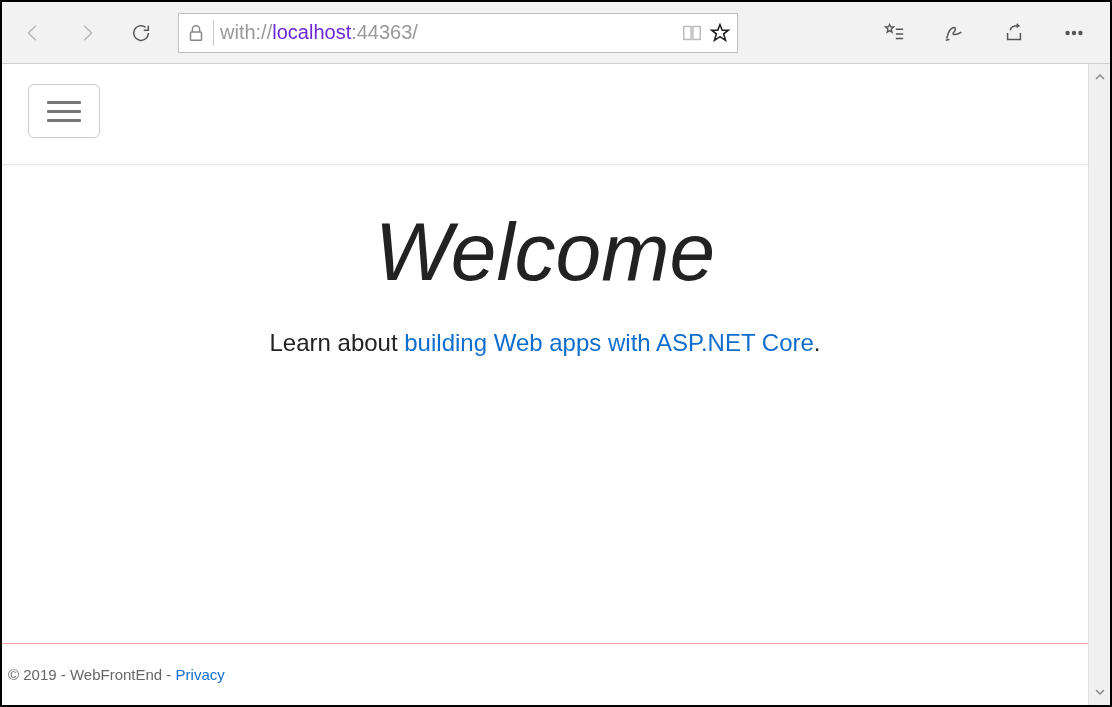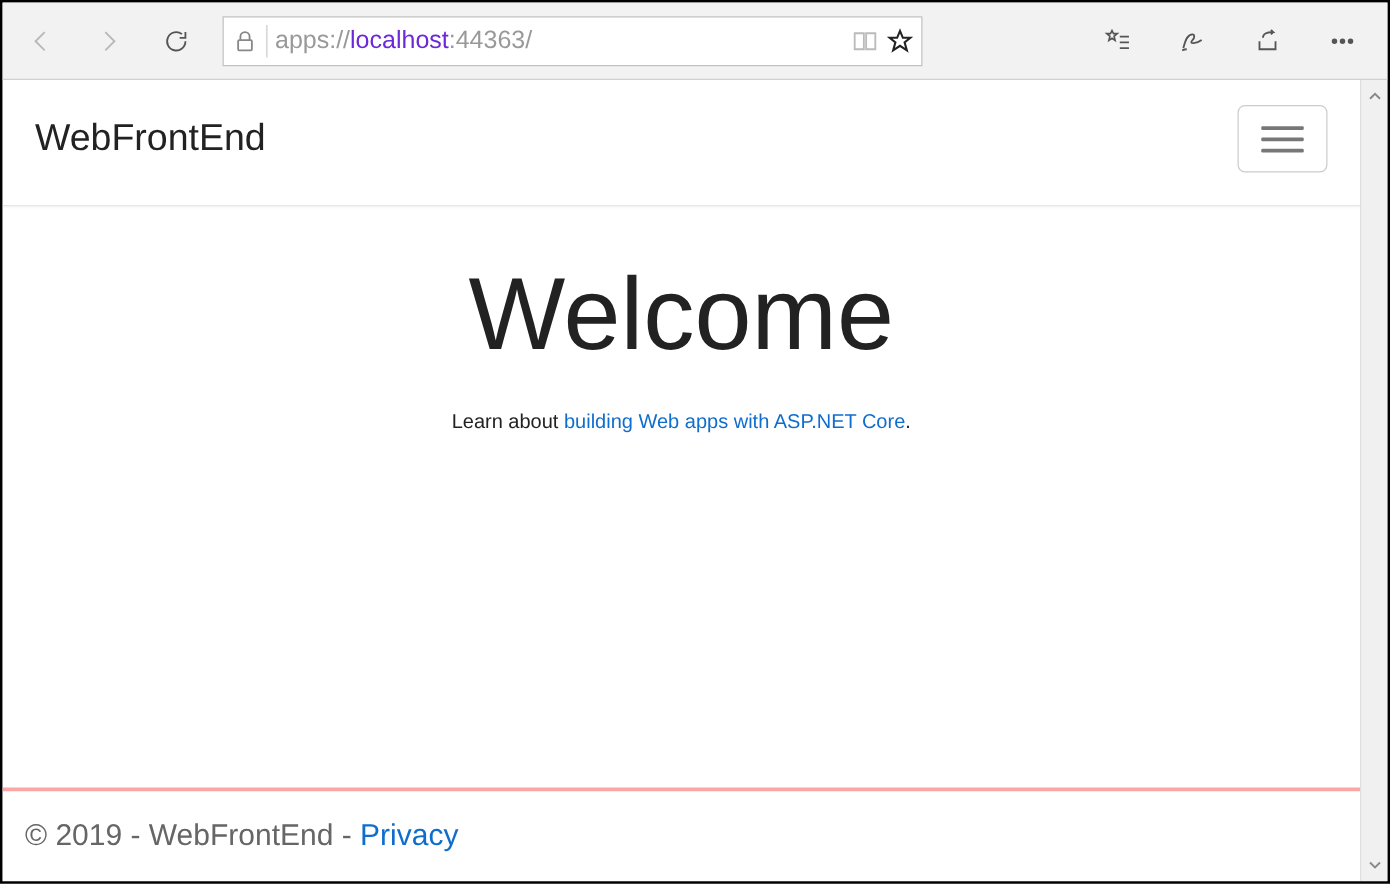--- a/index.html
+++ b/index.html
@@ -133,31 +133,32 @@
   .hero {
     flex: 1;
     text-align: center;
     padding-top: 40px;
   }
   .hero h1 {
     font-size: 82px;
     font-weight: 300;
     color: #222;
     margin-bottom: 30px;
+    font-style: italic;
   }
   .hero p {
-    font-size: 16px;
+    font-size: 24px;
     color: #222;
     margin: 0 0 42px 0;
   }
   .hero a { color: #0f6ecd; text-decoration: none; }
   .footer {
-    border-top: 3px solid #fca5a5;
-    padding: 22px 18px;
-    font-size: 24px;
+    border-top: 1px solid #fca5a5;
+    padding: 22px 6px;
+    font-size: 15px;
     color: #666;
   }
   .footer a { color: #0f6ecd; text-decoration: none; }
 </style>
 </head>
 <body>
 
 <div class="chrome">
   <div class="nav-btn disabled">
     <svg class="svgicon" viewBox="0 0 24 24">
@@ -176,21 +177,21 @@
       </svg>
   </div>
 
   <div class="addr-bar">
     <svg class="svgicon" style="color:#888" viewBox="0 0 24 24">
       <rect x="6" y="11" width="12" height="9" rx="1"></rect>
         <path d="M8 11 V8 a4 4 0 0 1 8 0 v3"></path>
     </svg>
     <div class="addr-divider"></div>
     <div class="url-text">
-      <span>apps://</span><span class="dark">localhost</span><span>:44363/</span>
+      <span>with://</span><span class="dark">localhost</span><span>:44363/</span>
     </div>
     <svg class="svgicon" style="color:#bbb" viewBox="0 0 24 24">
       <path d="M3 5h8v14H3z"></path>
         <path d="M13 5h8v14h-8z"></path>
     </svg>
     <svg class="svgicon" style="color:#222;stroke-width:1.8" viewBox="0 0 24 24">
       <path d="M12 3l2.5 6H21l-5 4 2 7-6-4-6 4 2-7-5-4h6.5z"></path>
     </svg>
   </div>
 
@@ -219,21 +220,20 @@
           <circle cx="12" cy="12" r="1.6" fill="currentColor"></circle>
           <circle cx="19" cy="12" r="1.6" fill="currentColor"></circle>
       </svg>
     </div>
   </div>
 </div>
 
 <div class="body-row">
   <div class="page">
     <div class="navbar">
-      <div class="brand">WebFrontEnd</div>
       <div class="hamburger">
         <span></span>
         <span></span>
         <span></span>
       </div>
     </div>
 
     <div class="hero">
       <h1>Welcome</h1>
       <p>

